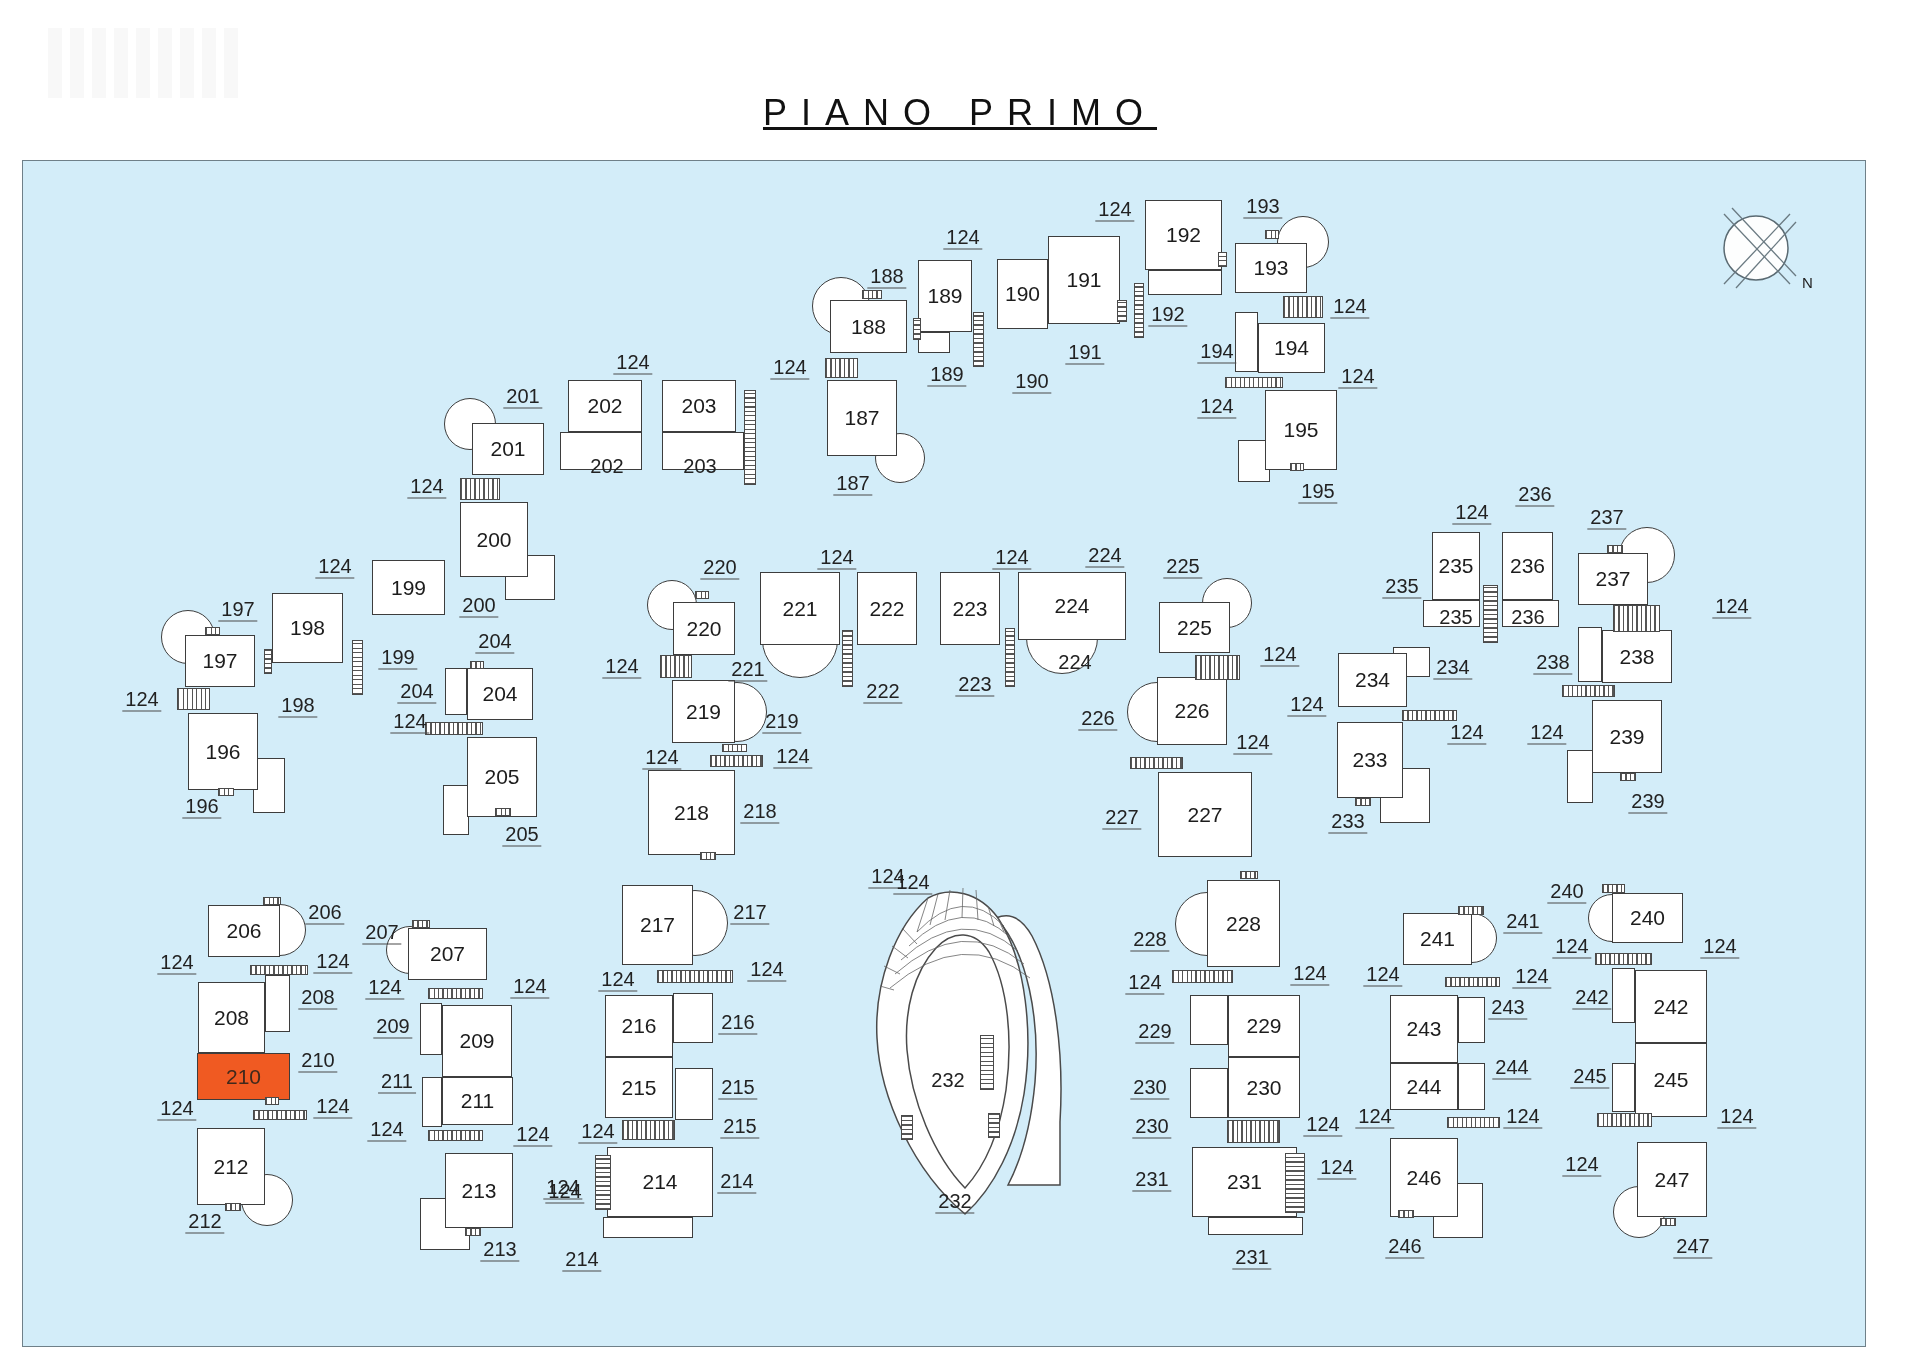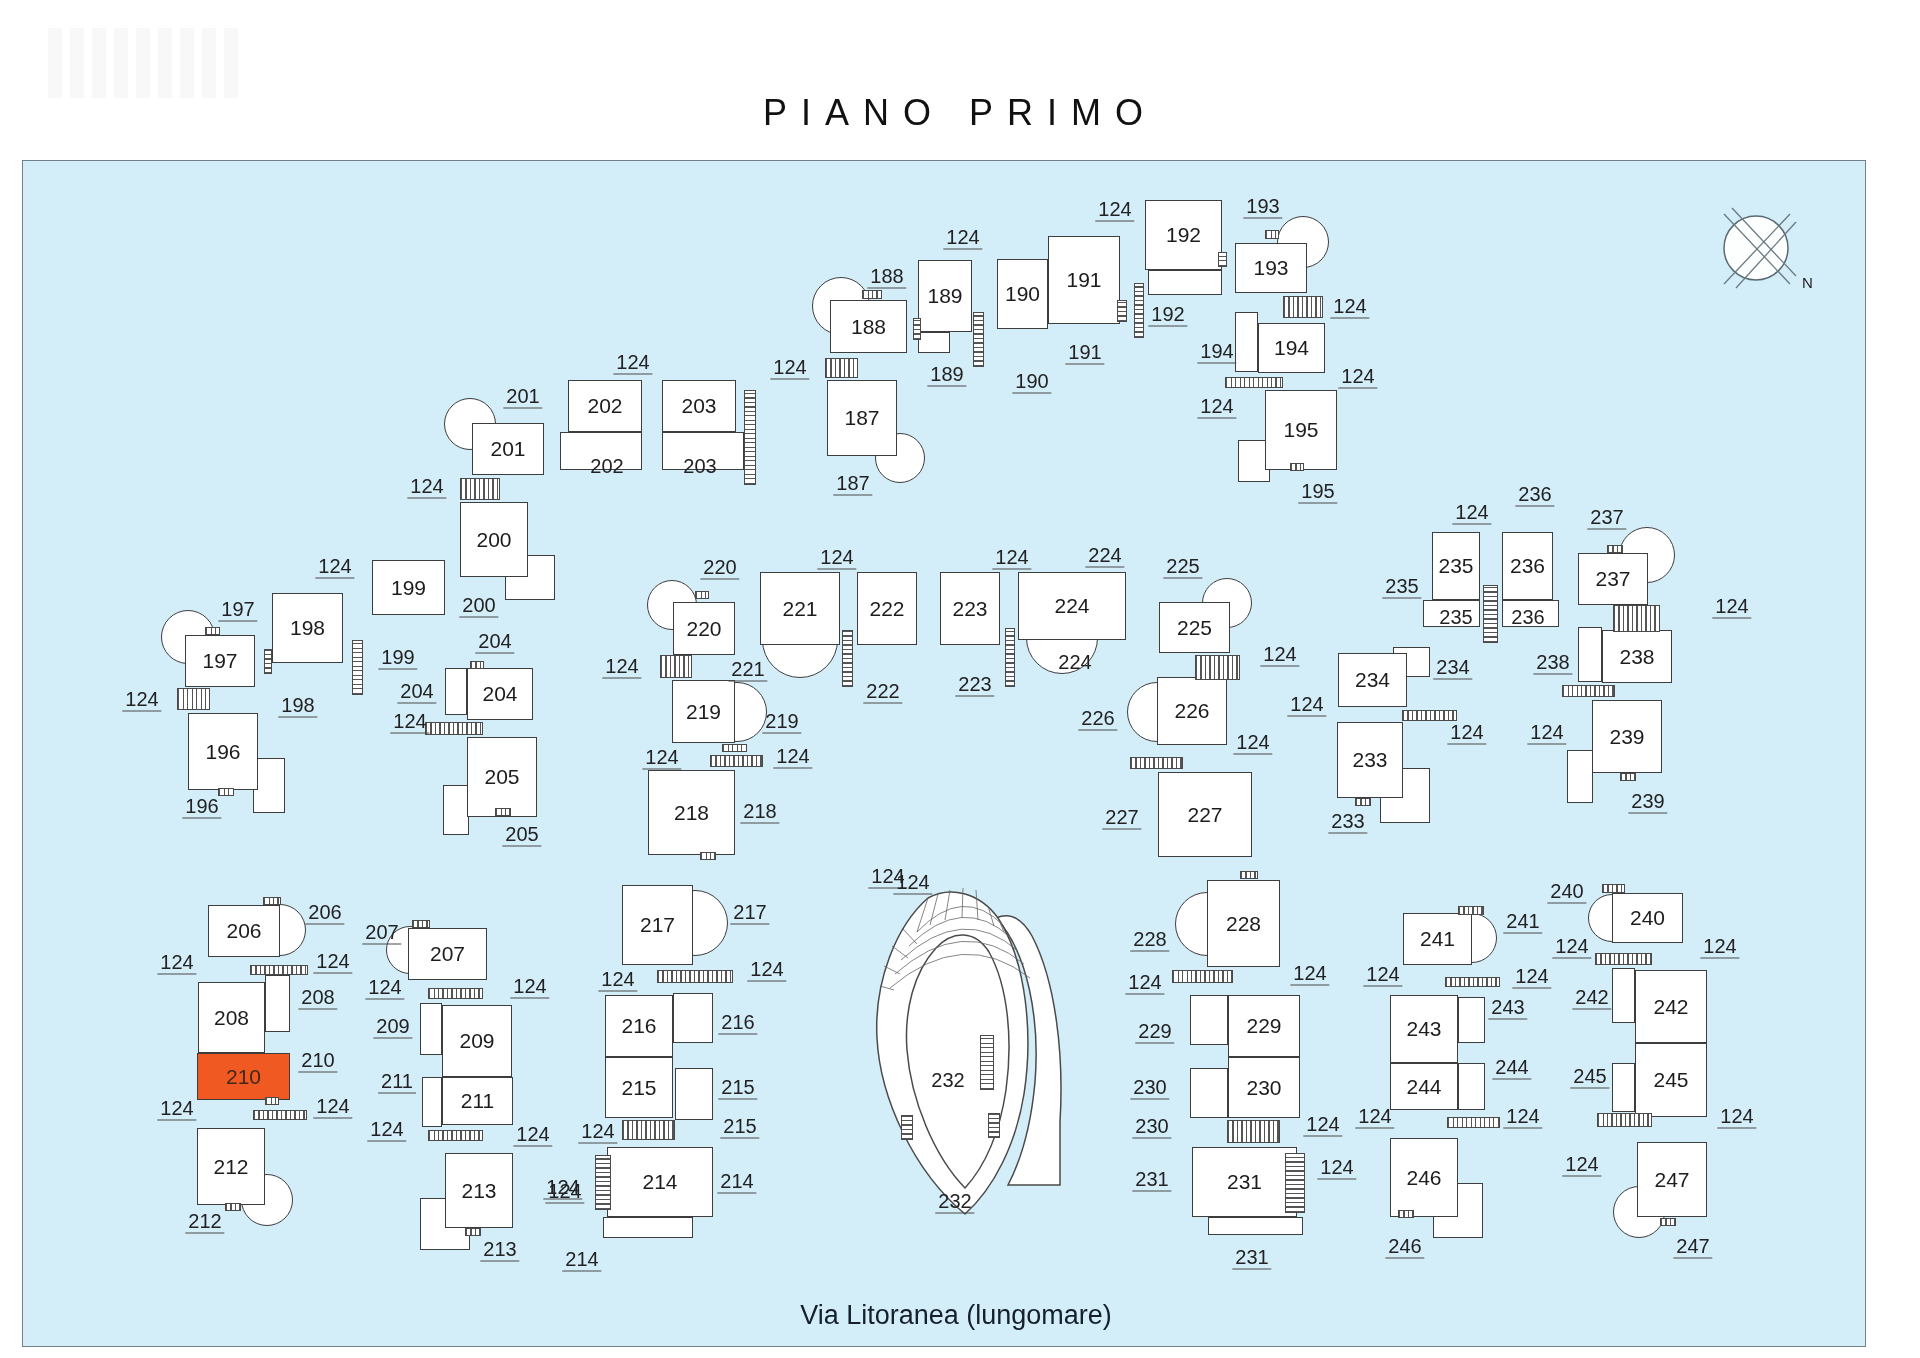--- a/index.html
+++ b/index.html
@@ -2,21 +2,21 @@
 <html style="--water: #d3edf9; --outline: #3d3d3d; --hl: #f05a22;"><head>
 <meta charset="utf-8">
 <style>
   html,body{margin:0;padding:0;background:#fff;}
   #stage{position:relative;width:1920px;height:1358px;background:#fff;overflow:hidden;
          font-family:"Liberation Sans",sans-serif;color:#1c1c1c;}
   #watermark{position:absolute;left:48px;top:28px;width:190px;height:70px;opacity:.05;
     background:repeating-linear-gradient(90deg,#888 0 14px,#fff 14px 22px),
                repeating-linear-gradient(0deg,#999 0 16px,#fff 16px 30px);}
   #title{position:absolute;left:0;top:92px;width:100%;text-align:center;
-         font-size:36px;letter-spacing:14px;color:#111;}
+         font-size:36px;letter-spacing:14px;color:#111;text-decoration:underline;}
   #water{position:absolute;left:22px;top:160px;width:1844px;height:1187px;
          background:var(--water,#d3edf9);border:1px solid #6f8089;box-sizing:border-box;}
   #street{position:absolute;left:0;top:1300px;width:1912px;text-align:center;font-size:27px;color:#15202b;}
   #plan{position:absolute;left:0;top:0;width:1920px;height:1358px;}
   .room,.annex,.circ,.stair{position:absolute;box-sizing:border-box;background:#fff;}
   .room{border:1.5px solid var(--outline,#3d3d3d);z-index:3;display:flex;align-items:center;justify-content:center;}
   .room span{font-size:21px;color:#1c1c1c;}
   .room.hl{background:var(--hl,#f05a22);}
   .room.hl span{color:#40291c;}
   .annex{border:1.5px solid var(--outline,#3d3d3d);z-index:2;}
@@ -487,14 +487,13 @@
     <circle cx="50" cy="48" r="32" fill="#fdfefe" stroke="#5a6a72" stroke-width="1.5"></circle>
     <g stroke="#6a7a82" stroke-width="1.3">
       <line x1="18" y1="14" x2="84" y2="84"></line>
       <line x1="26" y1="8" x2="90" y2="76"></line>
       <line x1="84" y1="14" x2="18" y2="84"></line>
       <line x1="90" y1="22" x2="30" y2="88"></line>
     </g>
     <text x="96" y="88" font-size="15" fill="#222" font-family="Liberation Sans, sans-serif">N</text>
   </svg>
 
-  <div id="street">Via Litoranea (lungomare)</div>
 </div>
 
 </body></html>

